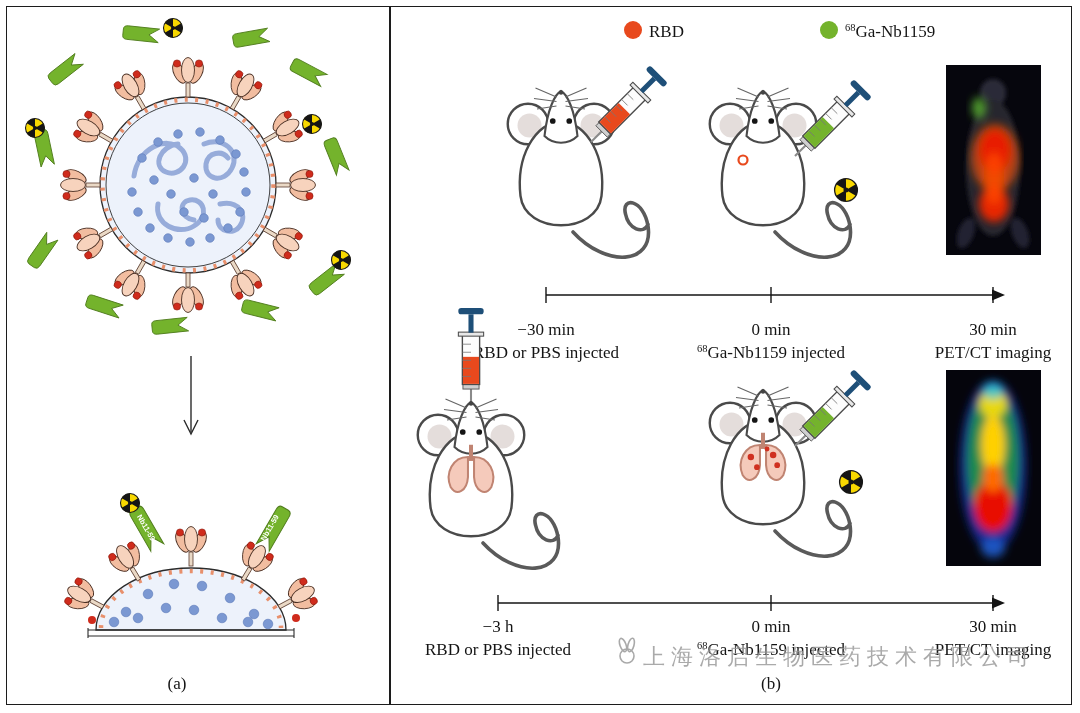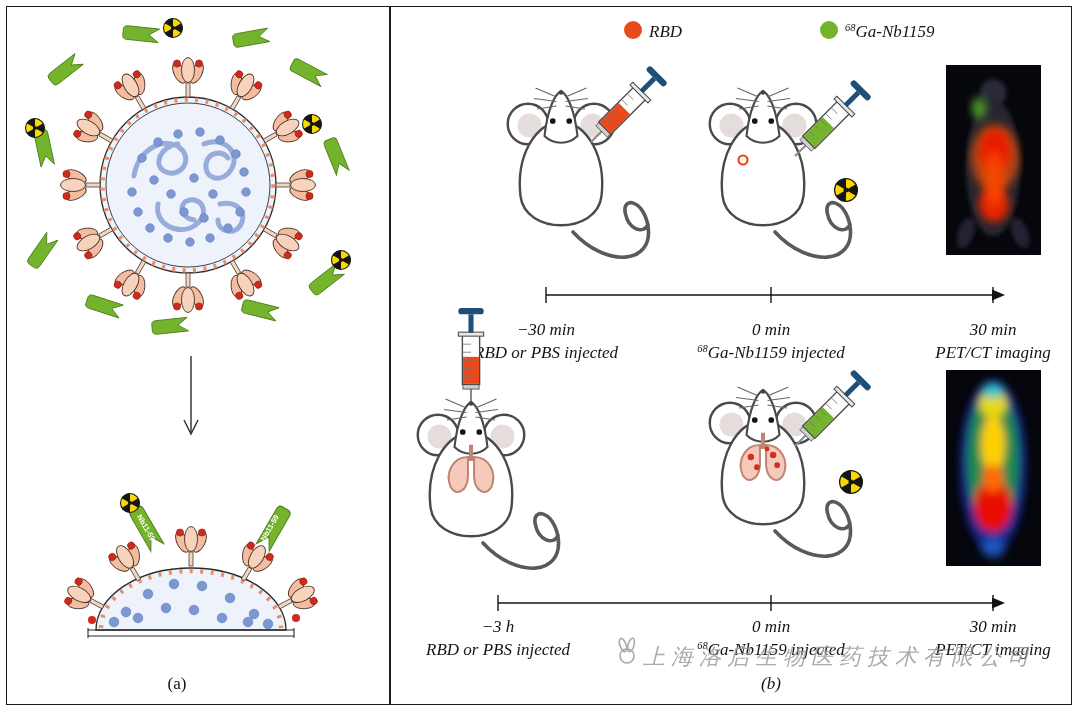--- a/index.html
+++ b/index.html
@@ -1,21 +1,21 @@
 <!DOCTYPE html>
 <html><head>
 <meta charset="utf-8">
 <style>
   html,body{margin:0;padding:0;background:#fff;}
   .stage{position:relative;width:1080px;height:713px;background:#fff;overflow:hidden;}
   .frame{position:absolute;left:6px;top:6px;width:1066px;height:699px;border:1.5px solid #1c1c1c;box-sizing:border-box;}
   .divider{position:absolute;left:389px;top:6px;width:1.5px;height:699px;background:#1c1c1c;}
   .panel{position:absolute;top:8px;height:697px;}
   .panel-a{left:8px;width:380px;}
-  .panel-b{left:391px;width:679px;font-style:italic;}
+  .panel-b{left:391px;width:679px;}
   svg.fill{width:100%;height:100%;display:block;}
   .tl{font-family:"Liberation Serif",serif;font-size:17px;fill:#141414;text-anchor:middle;}
   .tl-start{text-anchor:start;}
   .sup{font-size:10.5px;}
   .nb-label{font-family:"Liberation Sans",sans-serif;font-size:7.5px;fill:#fff;text-anchor:middle;font-weight:bold;}
   .plabel{font-family:"Liberation Serif",serif;font-size:17px;fill:#141414;text-anchor:middle;}
   .wm{font-family:"DejaVu Sans",sans-serif;font-size:22px;fill:#989898;letter-spacing:6px;text-anchor:start;}
 </style>
 </head>
 <body>

